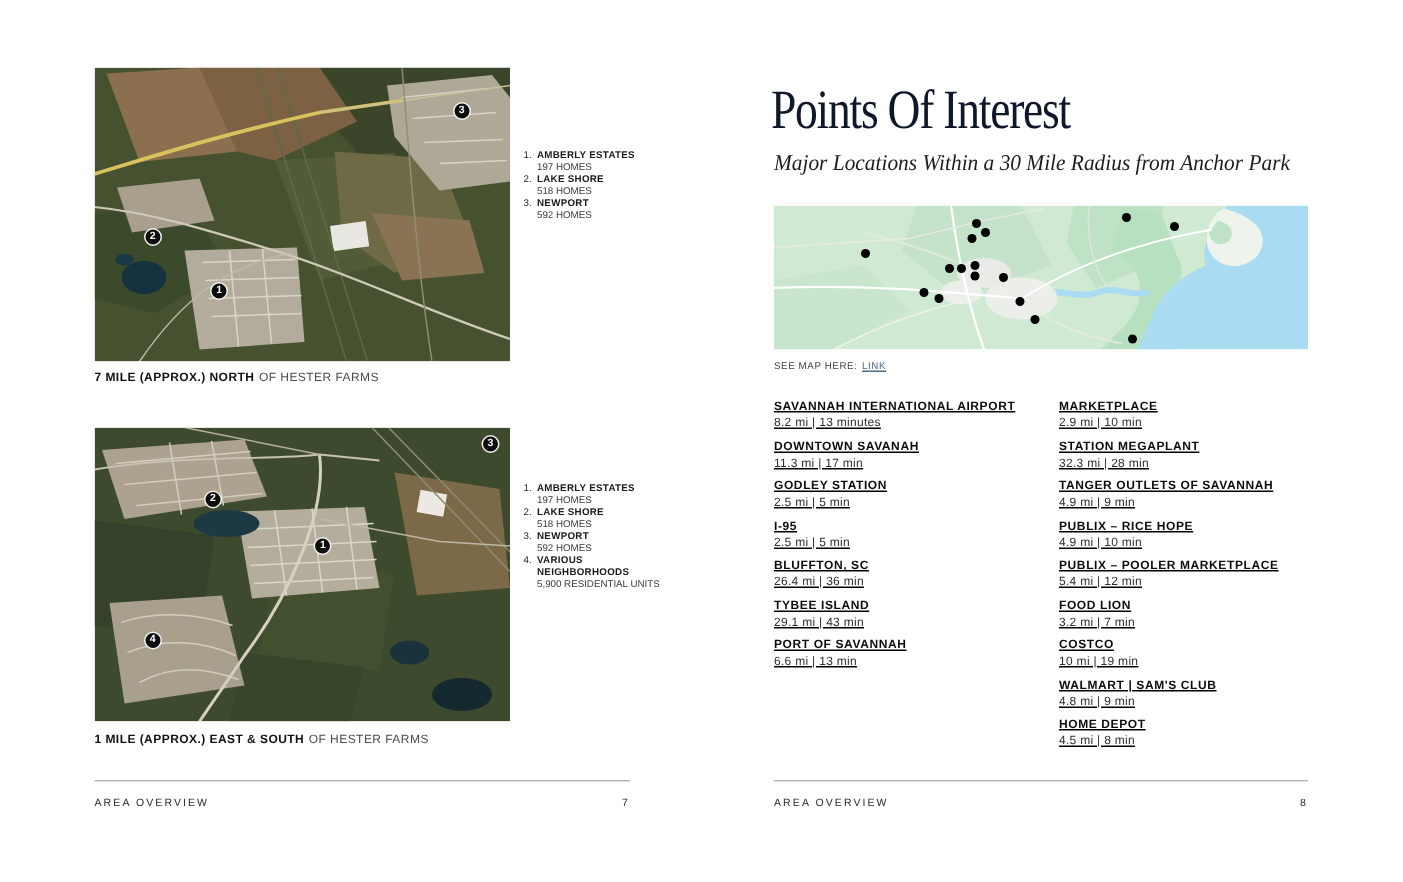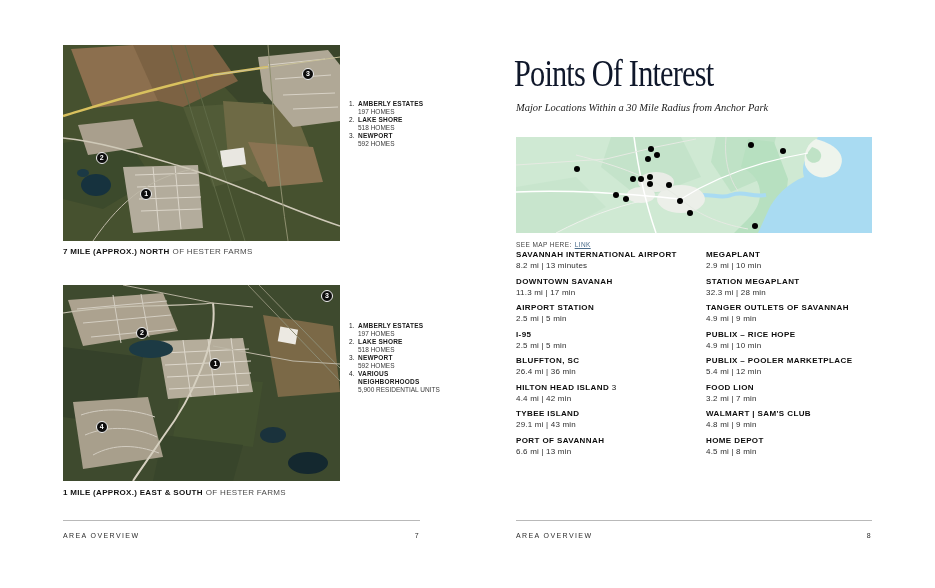--- a/index.html
+++ b/index.html
@@ -30,31 +30,31 @@
   .map-caption { position:absolute; left:63px; font-size:8px; letter-spacing:.3px; color:#4a4a4a; }
   .caption-north { top:247px; }
   .caption-south { top:488px; }
   .map-caption b { color:#111; margin-right:3px; }
 
   
   .poi-title { position:absolute; left:514px; top:52px; font-family:"Liberation Serif", serif;
     font-size:37px; font-weight:400; color:#0f172a; letter-spacing:-1px; white-space:nowrap; }
   .poi-title span { display:inline-block; transform:scaleX(.82); transform-origin:left top; }
   .poi-subtitle { position:absolute; left:516px; top:101px; font-family:"Liberation Serif", serif;
-    font-style:italic; font-size:11px; color:#1c1c1c; white-space:nowrap; }
+    font-style:italic; font-size:15px; color:#1c1c1c; white-space:nowrap; }
   .poi-subtitle span { display:inline-block; transform:scaleX(.95); transform-origin:left top; }
 
   .map-poi { left:516px; top:137px; width:356px; height:96px; }
   .poi-dot { position:absolute; width:6px; height:6px; background:#000; border-radius:50%;
     transform:translate(-50%,-50%); }
 
   .map-note { position:absolute; left:516px; top:241px; font-size:6.5px; letter-spacing:.4px; color:#444; }
   .map-note a { color:#4a6b8a; text-decoration:underline; margin-left:3px; cursor:pointer; }
 
-  .poi-col { position:absolute; top:250px; }
+  .poi-col { position:absolute; top:266px;text-decoration:underline; }
   .poi-col-1 { left:516px; width:186px; }
   .poi-col-2 { left:706px; width:166px; }
   .poi-item { margin-bottom:6.5px; }
   .poi-name { font-size:8px; font-weight:bold; letter-spacing:.4px; color:#0c0c0c; line-height:9.5px; }
   .poi-suffix { font-weight:400; }
   .poi-detail { font-size:8px; color:#2e2e2e; line-height:9px; margin-top:1.5px; letter-spacing:.2px; }
 
   
   .footer { position:absolute; top:520px; border-top:1px solid #b9b9b9; display:flex;
     justify-content:space-between; padding-top:11px; font-size:7px; letter-spacing:1.4px; color:#2b2b2b; }
@@ -247,48 +247,44 @@
   <div class="poi-col poi-col-1">
     <div class="poi-item">
       <div class="poi-name"><span>SAVANNAH INTERNATIONAL AIRPORT</span><span class="poi-suffix"></span></div>
       <div class="poi-detail">8.2 mi | 13 minutes</div>
     </div>
     <div class="poi-item">
       <div class="poi-name"><span>DOWNTOWN SAVANAH</span><span class="poi-suffix"></span></div>
       <div class="poi-detail">11.3 mi | 17 min</div>
     </div>
     <div class="poi-item">
-      <div class="poi-name"><span>AIRPORT STATION</span><span class="poi-suffix"></span></div>
+      <div class="poi-name"><span>GODLEY STATION</span><span class="poi-suffix"></span></div>
       <div class="poi-detail">2.5 mi | 5 min</div>
     </div>
     <div class="poi-item">
       <div class="poi-name"><span>I-95</span><span class="poi-suffix"></span></div>
       <div class="poi-detail">2.5 mi | 5 min</div>
     </div>
     <div class="poi-item">
       <div class="poi-name"><span>BLUFFTON, SC</span><span class="poi-suffix"></span></div>
       <div class="poi-detail">26.4 mi | 36 min</div>
     </div>
     <div class="poi-item">
-      <div class="poi-name"><span>HILTON HEAD ISLAND</span><span class="poi-suffix"> 3</span></div>
-      <div class="poi-detail">4.4 mi | 42 min</div>
-    </div>
-    <div class="poi-item">
       <div class="poi-name"><span>TYBEE ISLAND</span><span class="poi-suffix"></span></div>
       <div class="poi-detail">29.1 mi | 43 min</div>
     </div>
     <div class="poi-item">
       <div class="poi-name"><span>PORT OF SAVANNAH</span><span class="poi-suffix"></span></div>
       <div class="poi-detail">6.6 mi | 13 min</div>
     </div>
   </div>
 
   <div class="poi-col poi-col-2">
     <div class="poi-item">
-      <div class="poi-name"><span>MEGAPLANT</span><span class="poi-suffix"></span></div>
+      <div class="poi-name"><span>MARKETPLACE</span><span class="poi-suffix"></span></div>
       <div class="poi-detail">2.9 mi | 10 min</div>
     </div>
     <div class="poi-item">
       <div class="poi-name"><span>STATION MEGAPLANT</span><span class="poi-suffix"></span></div>
       <div class="poi-detail">32.3 mi | 28 min</div>
     </div>
     <div class="poi-item">
       <div class="poi-name"><span>TANGER OUTLETS OF SAVANNAH</span><span class="poi-suffix"></span></div>
       <div class="poi-detail">4.9 mi | 9 min</div>
     </div>
@@ -296,20 +292,24 @@
       <div class="poi-name"><span>PUBLIX – RICE HOPE</span><span class="poi-suffix"></span></div>
       <div class="poi-detail">4.9 mi | 10 min</div>
     </div>
     <div class="poi-item">
       <div class="poi-name"><span>PUBLIX – POOLER MARKETPLACE</span><span class="poi-suffix"></span></div>
       <div class="poi-detail">5.4 mi | 12 min</div>
     </div>
     <div class="poi-item">
       <div class="poi-name"><span>FOOD LION</span><span class="poi-suffix"></span></div>
       <div class="poi-detail">3.2 mi | 7 min</div>
+    </div>
+    <div class="poi-item">
+      <div class="poi-name"><span>COSTCO</span><span class="poi-suffix"></span></div>
+      <div class="poi-detail">10 mi | 19 min</div>
     </div>
     <div class="poi-item">
       <div class="poi-name"><span>WALMART | SAM'S CLUB</span><span class="poi-suffix"></span></div>
       <div class="poi-detail">4.8 mi | 9 min</div>
     </div>
     <div class="poi-item">
       <div class="poi-name"><span>HOME DEPOT</span><span class="poi-suffix"></span></div>
       <div class="poi-detail">4.5 mi | 8 min</div>
     </div>
   </div>

